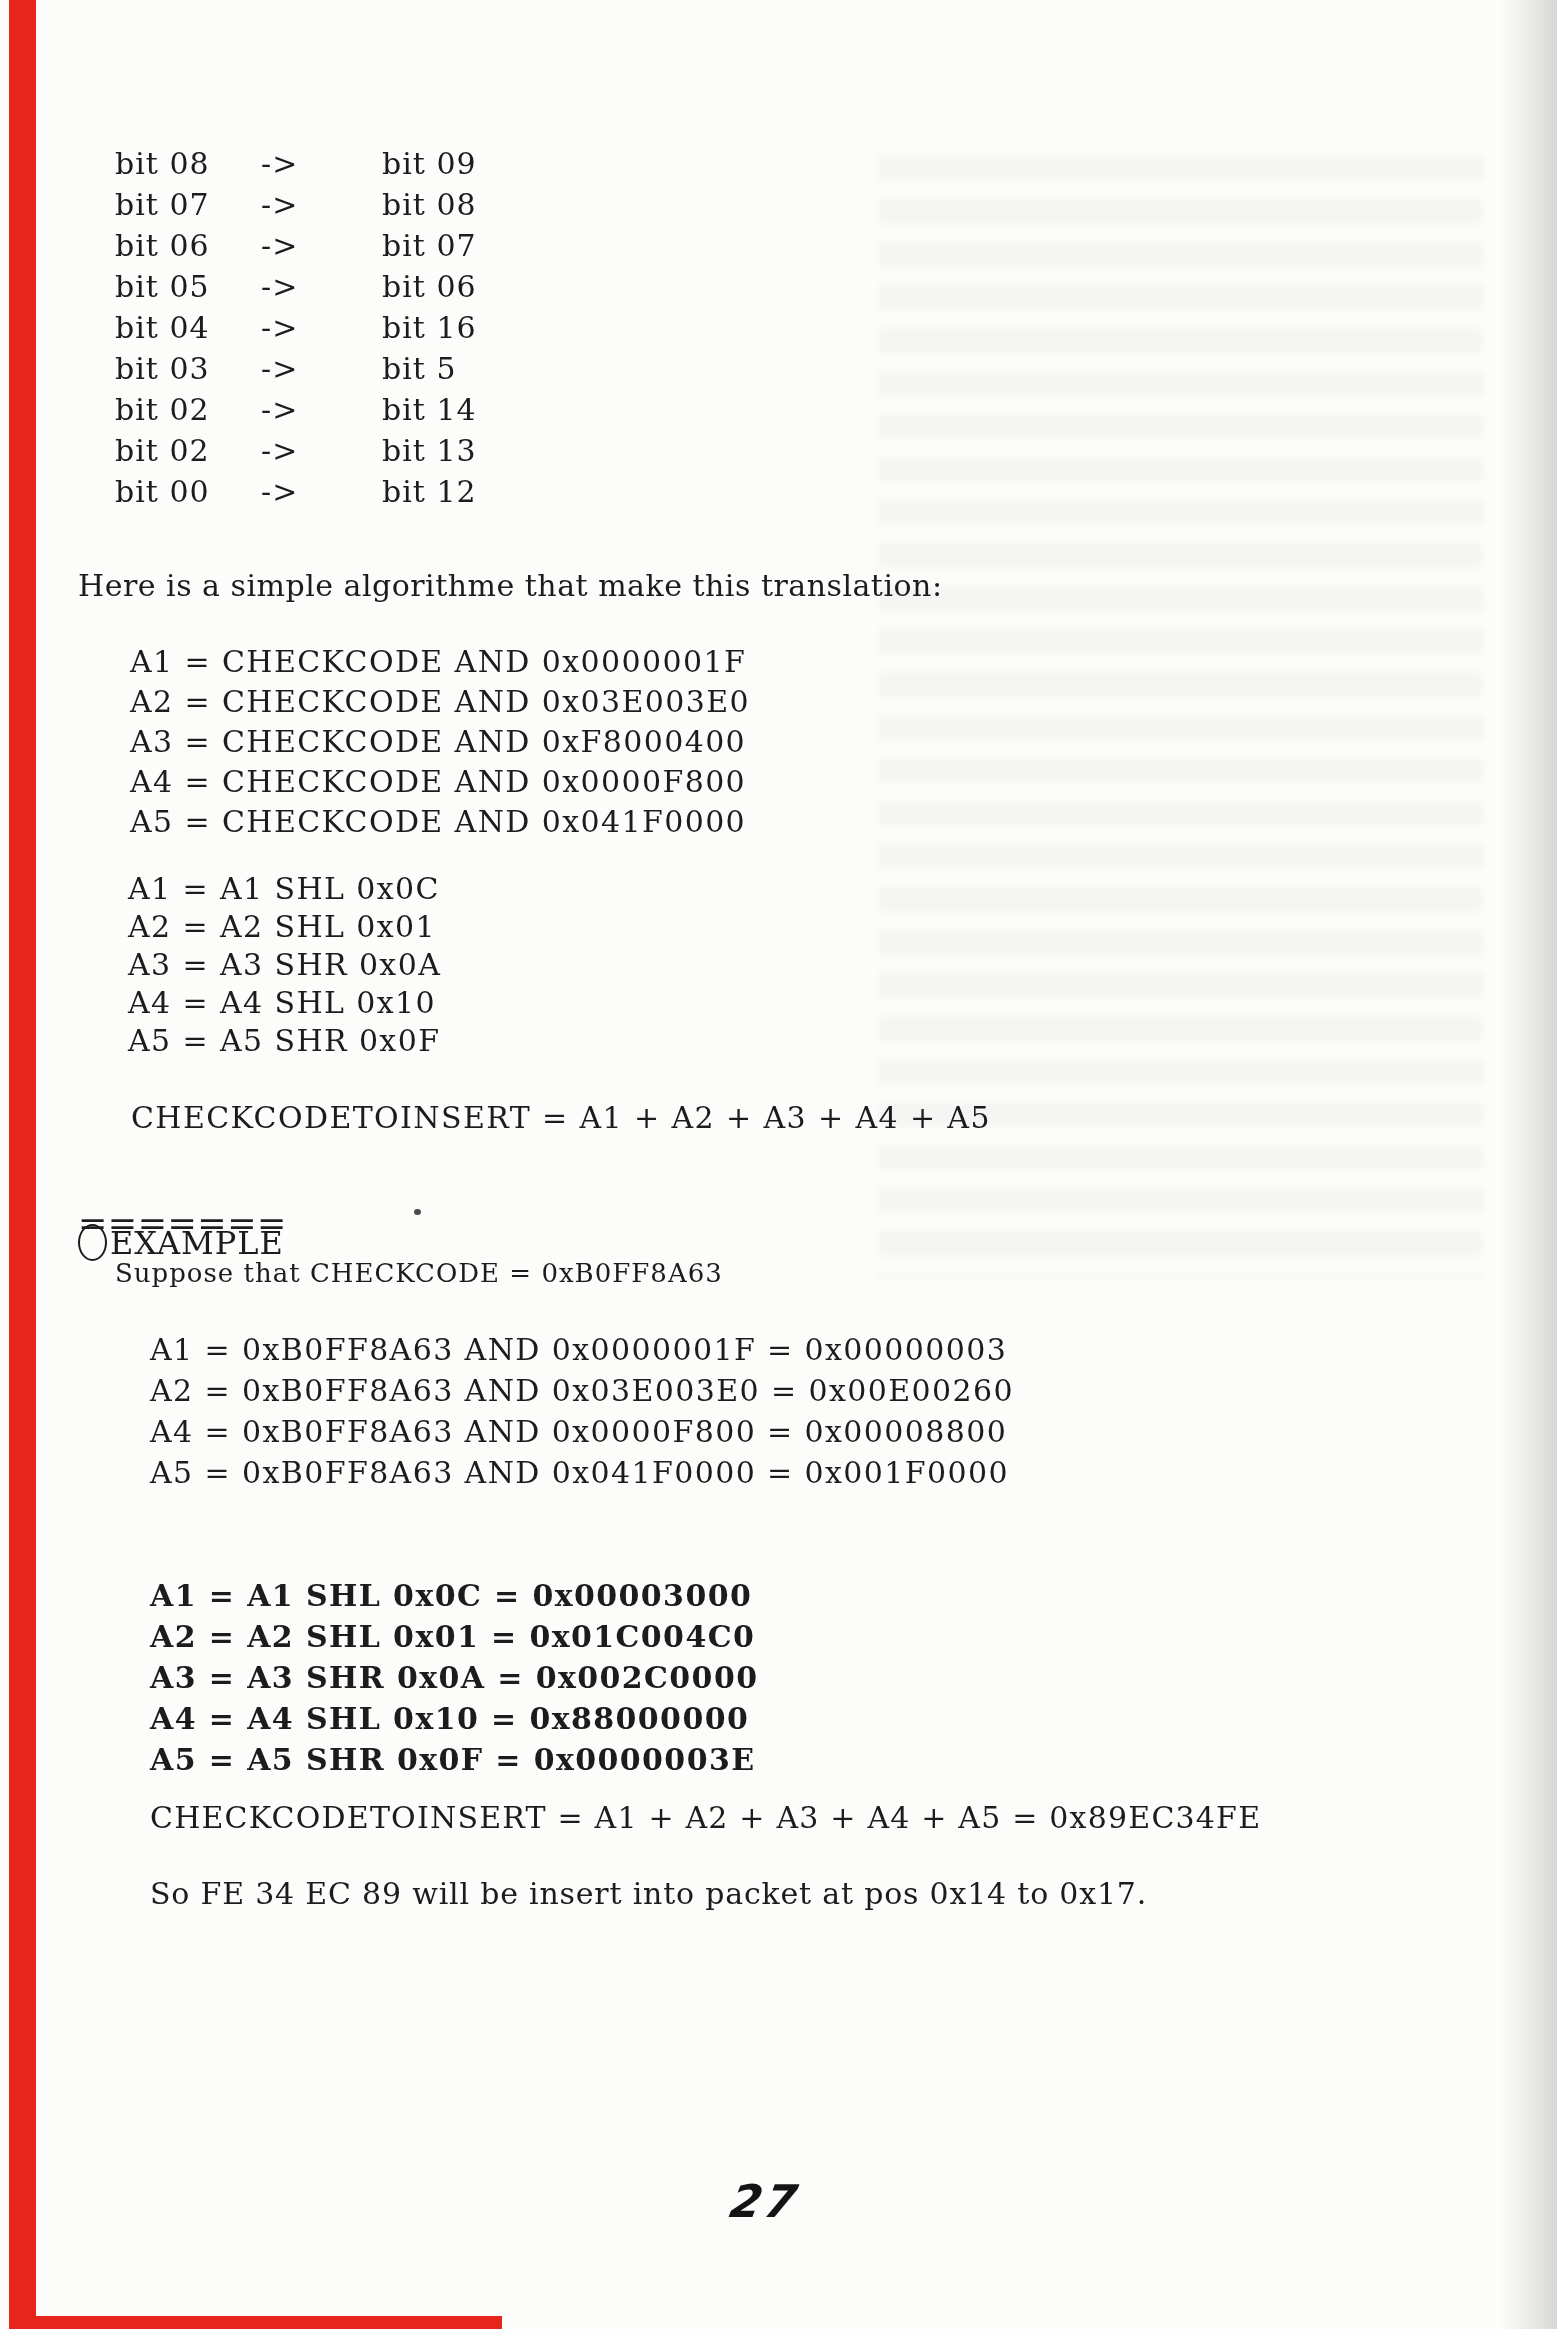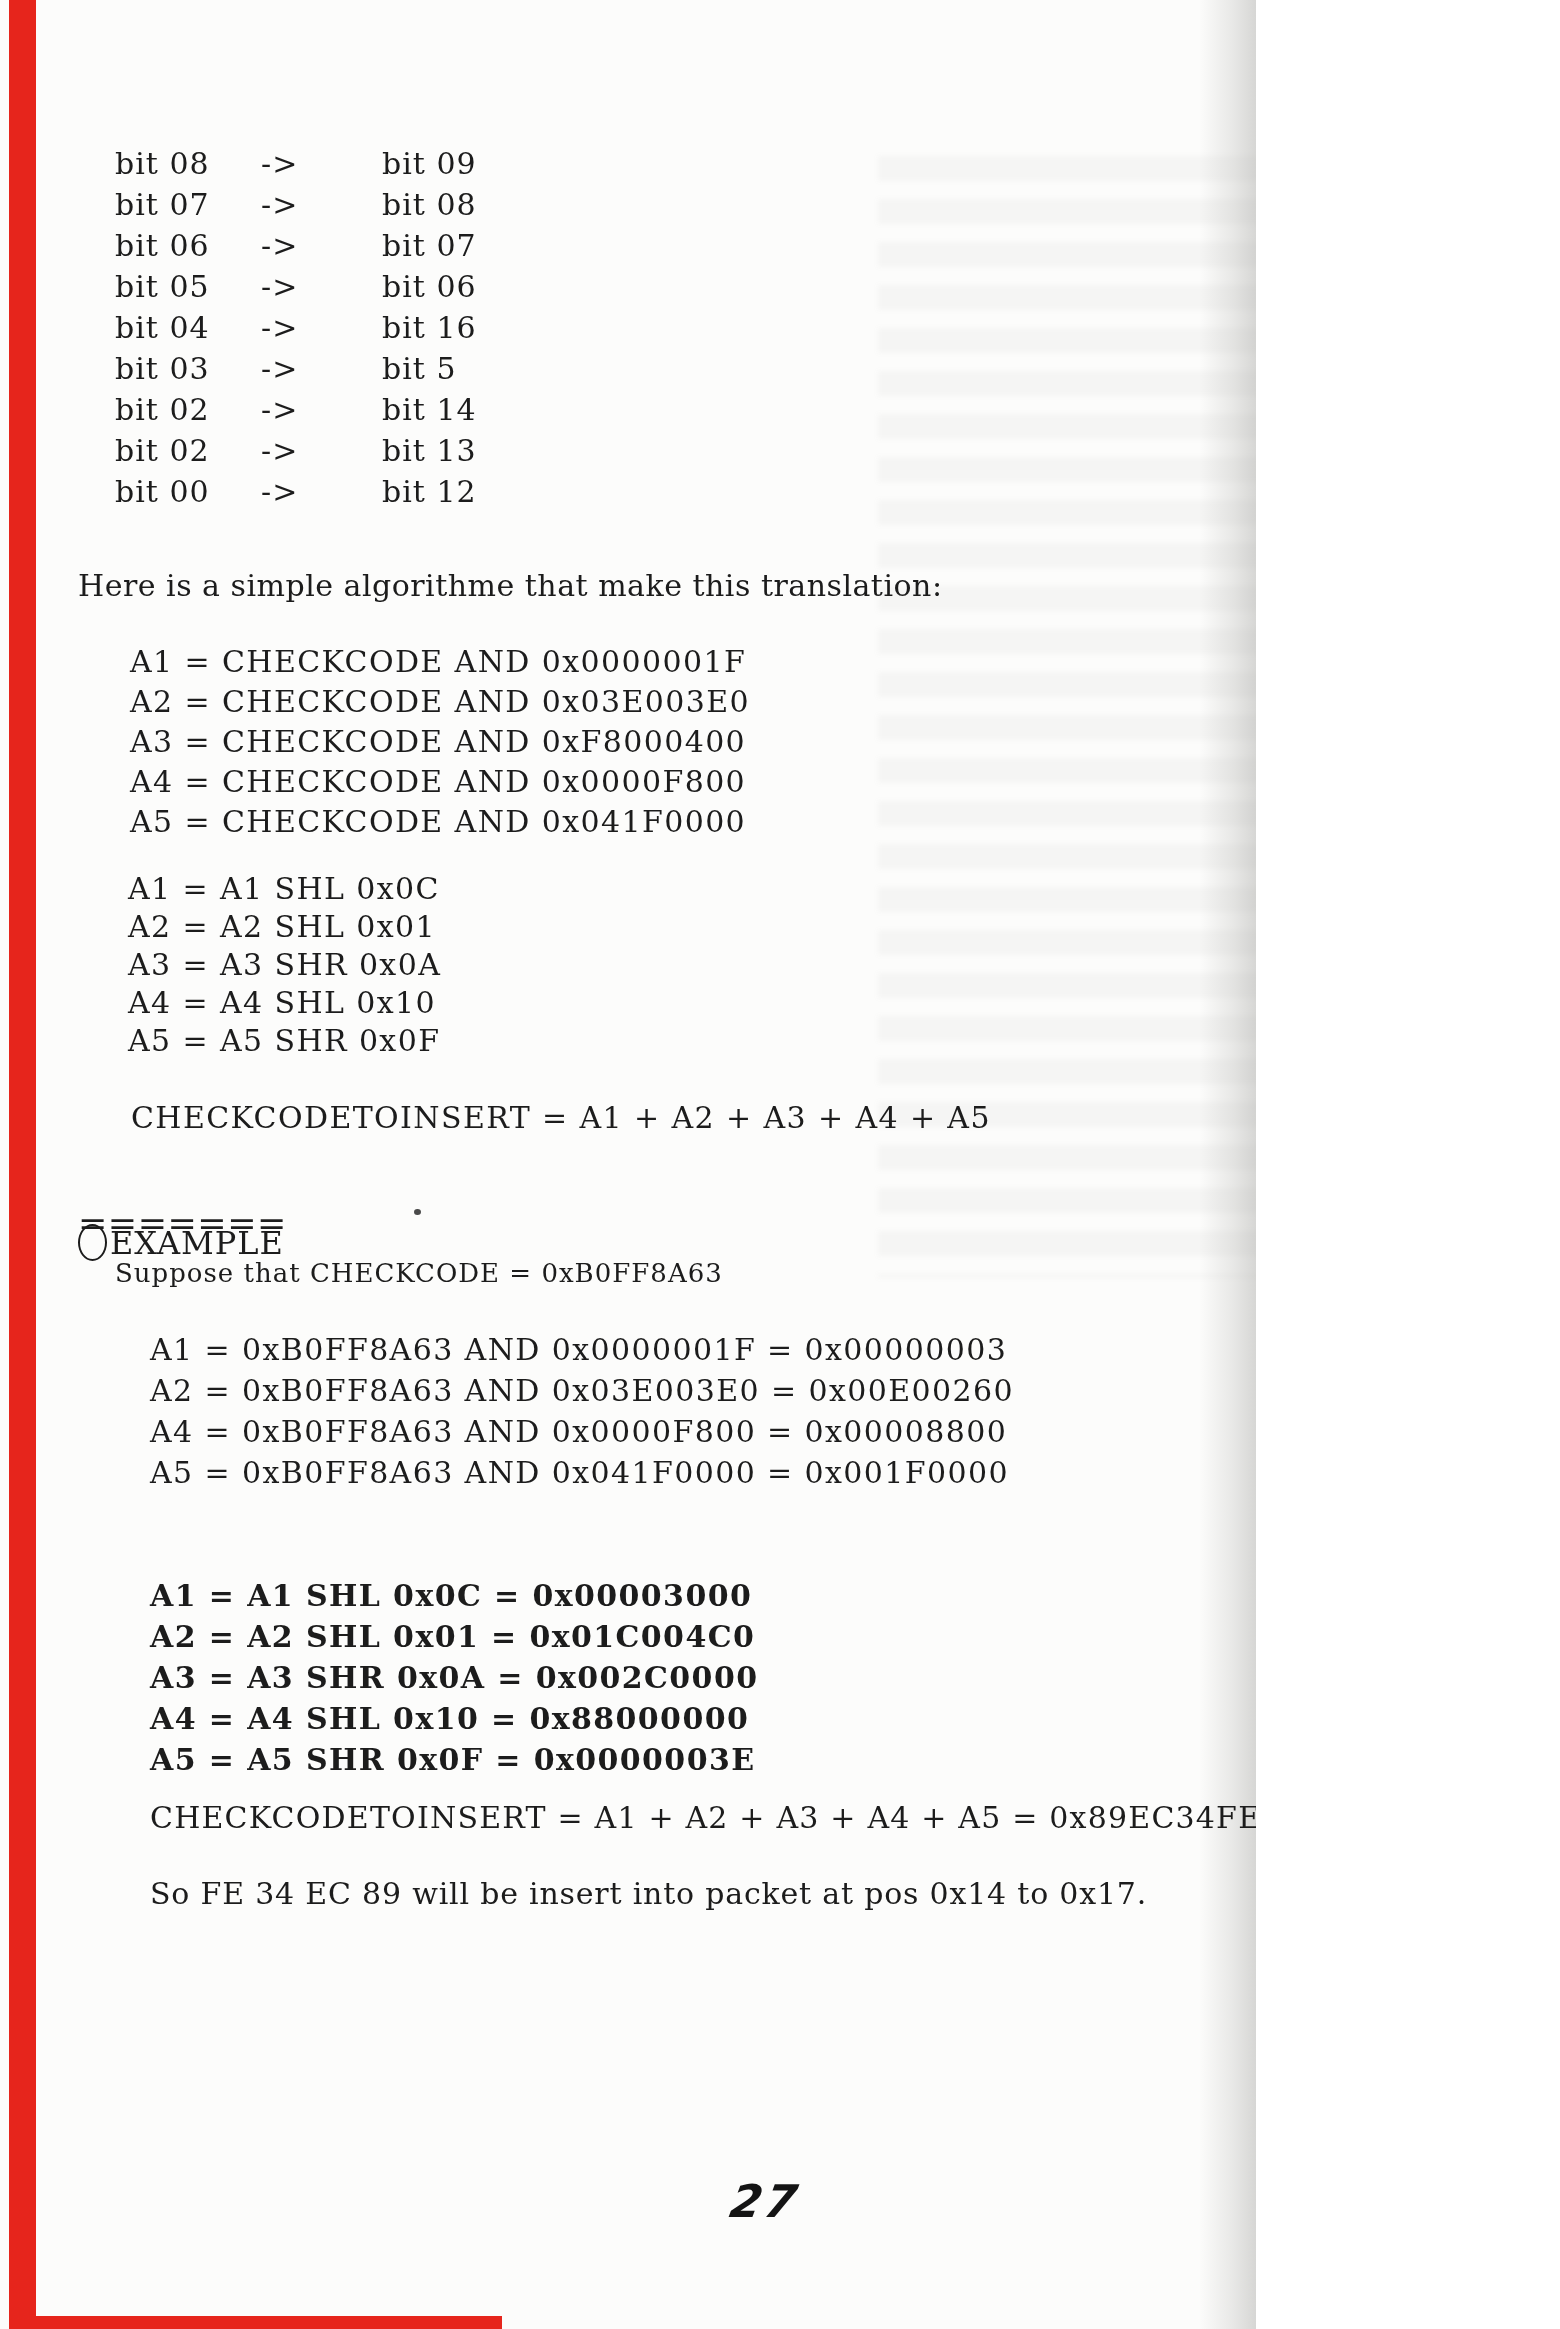--- a/index.html
+++ b/index.html
@@ -1,17 +1,17 @@
 <!DOCTYPE html>
 <html><head>
 <meta charset="utf-8">
 <style>
   html,body{margin:0;padding:0;background:#ffffff;}
   .page{
-    position:relative;width:1256px;height:2330px;overflow:hidden;
+    position:relative;width:1557px;height:2330px;overflow:hidden;
     background:#fcfcfb;
     font-family:"DejaVu Serif","Liberation Serif",serif;
     color:#1c1c1c;
   }
   .red-left{position:absolute;left:8.8px;top:0;width:27px;height:2330px;background:#e6251c;}
   .red-bottom{position:absolute;left:36px;top:2316px;width:466px;height:13.7px;background:#e6251c;}
   .edge-right{
     position:absolute;right:0;top:0;width:57px;height:100%;
     background:linear-gradient(90deg,rgba(190,190,188,0) 0%,rgba(185,185,182,0.30) 60%,rgba(168,168,165,0.45) 100%);
   }

